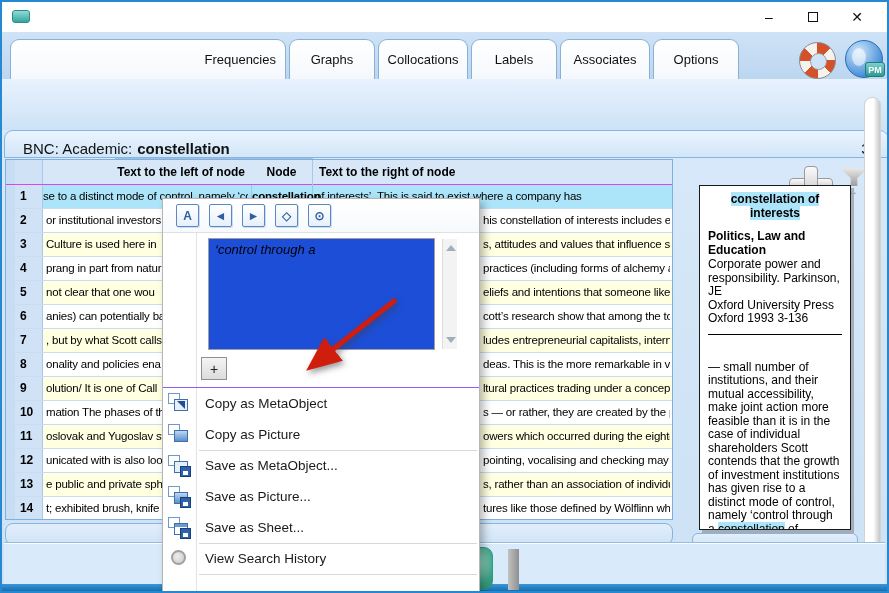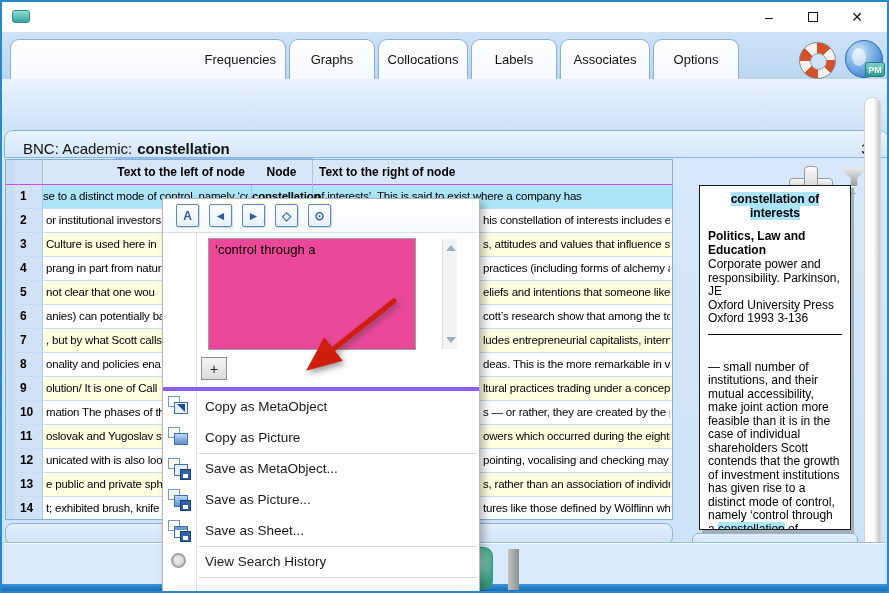--- a/index.html
+++ b/index.html
@@ -90,27 +90,27 @@
   .bottom-edge { position:absolute; left:0px; right:0px; bottom:0; height:7px; background:linear-gradient(#3d95d8,#156fb0); z-index:1; }
   .status-globe { position:absolute; left:455px; top:545px; width:36px; height:43px; border-radius:9px; border:1px solid #2a9a8a; background:radial-gradient(circle at 40% 35%,#bfe8d8,#3aa184 70%,#2e8b6e); z-index:2; }
   .status-bar { position:absolute; left:506px; top:547px; width:11px; height:41px; background:linear-gradient(to right,#c2c2c2,#8f8f8f); z-index:2; }
 
   
   .popup { position:absolute; left:160px; top:196px; width:318px; height:400px; background:#fff; border:1px solid #b6b6b6; box-shadow:4px 4px 8px rgba(0,0,0,.28); z-index:10; }
   .popup-toolbar { position:absolute; top:0; left:0; right:0; height:34px; border-bottom:1px solid #e0e0e0; display:flex; align-items:center; gap:10px; padding-left:13px; background:linear-gradient(#ffffff,#f6fafd); }
   .ptb { width:23px; height:23px; border:1px solid #5c87c0; border-radius:2px; background:linear-gradient(#ffffff,#e6f0fa); box-shadow:1px 1px 0 #cfdced; display:flex; align-items:center; justify-content:center; }
   .ptb .g { font-size:12px; font-weight:bold; color:#2f5fa3; }
   .gutter-line { position:absolute; left:33px; top:34px; bottom:0; width:1px; background:#e3e3e3; }
-  .popup-textarea { position:absolute; left:45px; top:39px; width:208px; height:112px; border:1px solid #a0a0a0; background:#ec4899; font-size:13px; padding:3px 20px 3px 6px; color:#000; }
+  .popup-textarea { position:absolute; left:45px; top:39px; width:227px; height:112px; border:1px solid #a0a0a0; background:#1d4ed8; font-size:13px; padding:3px 20px 3px 6px; color:#000;font-style:italic; }
   .ta-scroll { position:absolute; left:279px; top:40px; width:15px; height:110px; background:#f3f3f3; border-left:1px solid #ddd; }
   .ta-up, .ta-dn { position:absolute; left:3px; width:0; height:0; border-left:5px solid transparent; border-right:5px solid transparent; }
   .ta-up { top:6px; border-bottom:6px solid #9fb0bd; }
   .ta-dn { bottom:6px; border-top:6px solid #9fb0bd; }
   .plus-mini { position:absolute; left:38px; top:158px; width:26px; height:23px; background:linear-gradient(#f4f4f4,#dcdcdc); border:1px solid #8f8f8f; font-size:14px; display:flex; align-items:center; justify-content:center; color:#222; }
-  .menu-list { position:absolute; left:0; right:0; top:188px; border-top:4px solid #8b5cf6;text-decoration:underline; }
+  .menu-list { position:absolute; left:0; right:0; top:188px; border-top:1px solid #8b5cf6;text-decoration:underline; }
   .menu-item { position:relative; height:31px; display:flex; align-items:center; font-size:13.5px; color:#1a1a1a; }
   .menu-item.sep-after::after { content:""; position:absolute; left:36px; right:2px; bottom:-1px; height:1px; background:#d8d8d8; }
   .menu-item .label { position:absolute; left:42px; }
   .mi { position:absolute; left:4px; top:4px; width:24px; height:23px; }
   .mi .s1, .mi .s2 { position:absolute; border:1px solid #6f99c9; background:#fff; }
   .mi .s1 { left:1px; top:1px; width:12px; height:11px; }
   .mi .s2 { left:7px; top:7px; width:14px; height:12px; background:#e6f0fb; border-color:#3e6fae; }
   .copy-picture-icon .s2, .save-picture-icon .s2 { background:linear-gradient(#bdd7f2,#5b8fc9); }
   .save-sheet-icon .s2 { background:linear-gradient(#6b9cd0 0 3px,#fff 3px); }
   .mi .x { position:absolute; }

